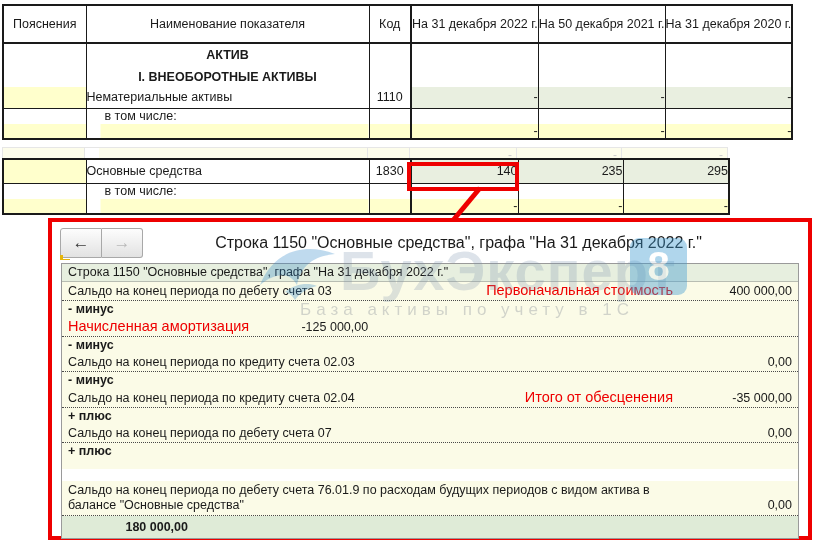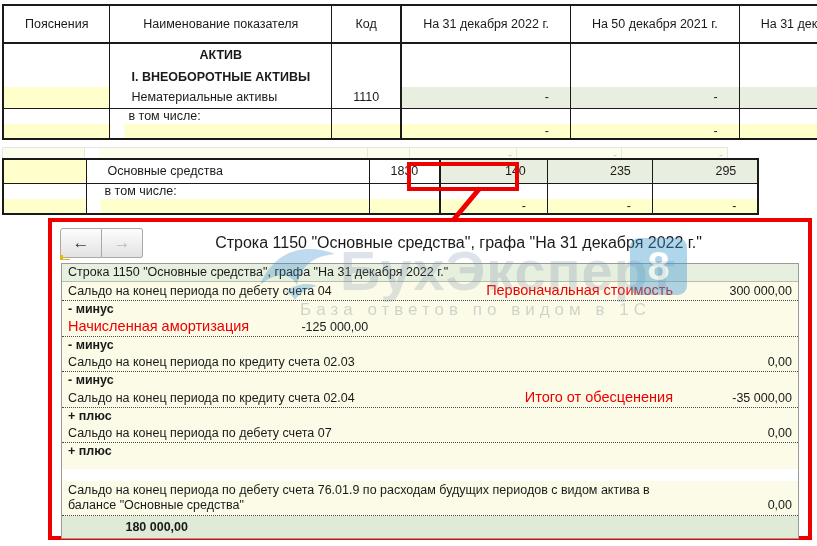--- a/index.html
+++ b/index.html
@@ -2,21 +2,21 @@
 <html><head>
 <meta charset="utf-8">
 <style>
   html,body{margin:0;padding:0;background:#fff;}
   .stage{position:relative;width:817px;height:546px;background:#fff;overflow:hidden;
          font-family:"Liberation Sans",sans-serif;color:#1a1a1a;}
 
   
   table.bal{border-collapse:collapse;table-layout:fixed;position:absolute;left:2px;
             font-size:12.5px;background:#fff;}
-  table.bal td{border:1px solid #1a1a1a;padding:0 21px;overflow:hidden;white-space:nowrap;
+  table.bal td{border:1px solid #1a1a1a;padding:0 0;overflow:hidden;white-space:nowrap;
                box-sizing:border-box;vertical-align:middle;margin-top:48px;}
   table.bal{border:2px solid #1a1a1a;}
   td.hdr{text-align:center;border-bottom:2px solid #1a1a1a !important;background:#fff;line-height:14px;}
   td.thick-l{border-left:2px solid #1a1a1a !important;}
   td.nb{border-bottom:0 !important;}
   td.nt{border-top:0 !important;}
   .c-yellow{background:#ffffcc;}
   .c-green{background:#e9efe0;text-align:right;}
   .c-yellow-num{background:#ffffcc;text-align:right;}
   .c-notch{background:linear-gradient(to right,#ffffff 14px,#ffffcc 14px);}
@@ -198,23 +198,23 @@
         </div>
       </div>
       <div class="p-title">Строка 1150 "Основные средства", графа "На 31 декабря 2022 г."</div>
     </div>
     <div class="ytick"></div>
 
     <div class="ptable">
       <div class="p-grn">Строка 1150 "Основные средства", графа "На 31 декабря 2022 г."</div>
 
       <div class="p-row dot">
-        <span class="lbl">Сальдо на конец периода по дебету счета 04</span>
+        <span class="lbl">Сальдо на конец периода по дебету счета 03</span>
         <span class="ann">Первоначальная стоимость</span>
-        <span class="val">300 000,00</span>
+        <span class="val">400 000,00</span>
       </div>
 
       <div class="p-op">- минус</div>
       <div class="p-row dot">
         <span class="ann">Начисленная амортизация</span>
         <span class="val">-125 000,00</span>
       </div>
 
       <div class="p-op">- минус</div>
       <div class="p-row dot">
@@ -250,15 +250,15 @@
   </div>
 
   <svg class="wm wm-bird" width="85" height="62" viewBox="0 0 85 62">
     <path d="M5,45 C18,12 48,2 80,14 C58,16 46,26 42,45 C34,30 18,34 5,45 Z" fill="#2e86c8"></path>
     <path d="M30,52 C40,44 52,42 62,46 C52,48 44,54 40,60 C37,55 34,53 30,52 Z" fill="#2e86c8"></path>
   </svg>
   <div class="wm wm-brand">БухЭксперт</div>
   <div class="wm wm-logo">
     <span>8</span>
   </div>
-  <div class="wm wm-tagline">База ответов по видом в 1С</div>
+  <div class="wm wm-tagline">База активы по учету в 1С</div>
 
 </div>
 
 </body></html>

